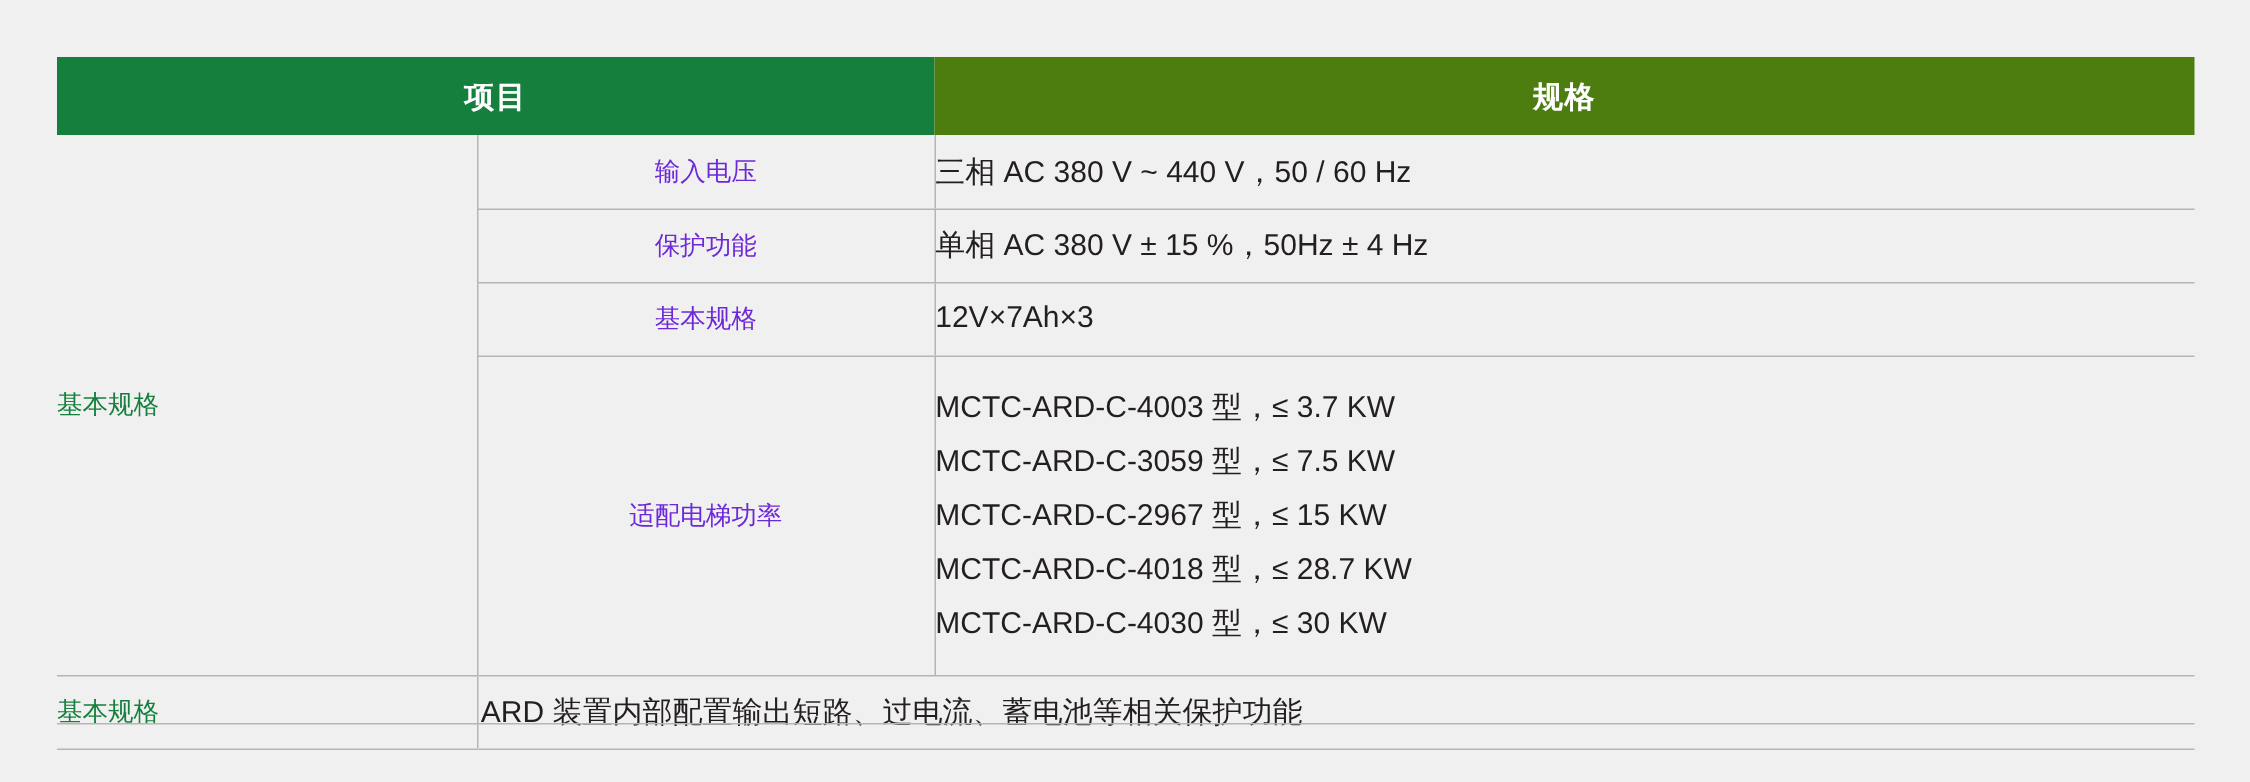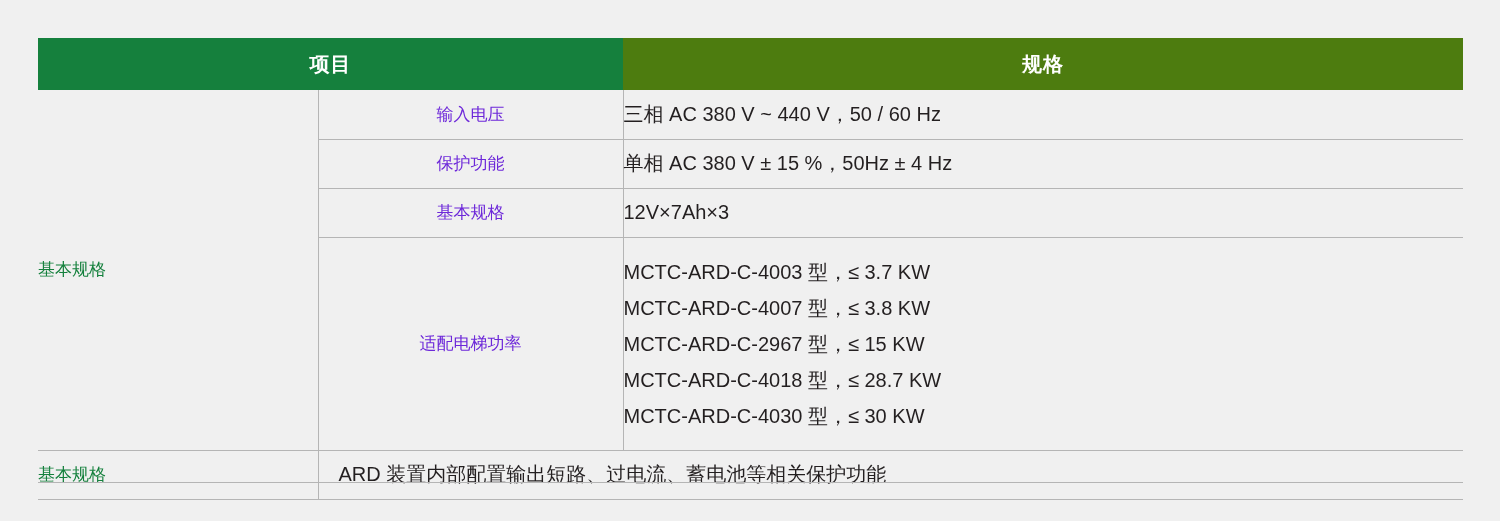--- a/index.html
+++ b/index.html
@@ -75,21 +75,21 @@
   }
   .power-sub {
     height: 212px;
   }
   .power-val {
     padding-top: 6px;
     padding-bottom: 6px;
     line-height: 36px;
   }
   .protect-row .val-cell {
-    padding-left: 20px;
+    padding-left: 2px;
   }
   .bottom-rule {
     position: absolute;
     left: 38px;
     top: 482px;
     width: 1425px;
     height: 1px;
     background: #b5b5b5;
   }
   .nowrap { white-space: nowrap; }
@@ -122,21 +122,21 @@
 
     <tr class="row-h">
       <td class="sub-cell">基本规格</td>
       <td class="val-cell">12V×7Ah×3</td>
     </tr>
 
     <tr>
       <td class="sub-cell power-sub">适配电梯功率</td>
       <td class="val-cell power-val">
         <div class="nowrap">MCTC-ARD-C-4003 型，≤ 3.7 KW</div>
-        <div class="nowrap">MCTC-ARD-C-4007 型，≤ 3.8 KW</div>
+        <div class="nowrap">MCTC-ARD-C-3059 型，≤ 7.5 KW</div>
         <div class="nowrap">MCTC-ARD-C-2967 型，≤ 15 KW</div>
         <div class="nowrap">MCTC-ARD-C-4018 型，≤ 28.7 KW</div>
         <div class="nowrap">MCTC-ARD-C-4030 型，≤ 30 KW</div>
       </td>
     </tr>
 
     <tr class="row-h protect-row">
       <td class="cat-cell">基本规格</td>
       <td class="val-cell" colspan="2">ARD 装置内部配置输出短路、过电流、蓄电池等相关保护功能</td>
     </tr>

